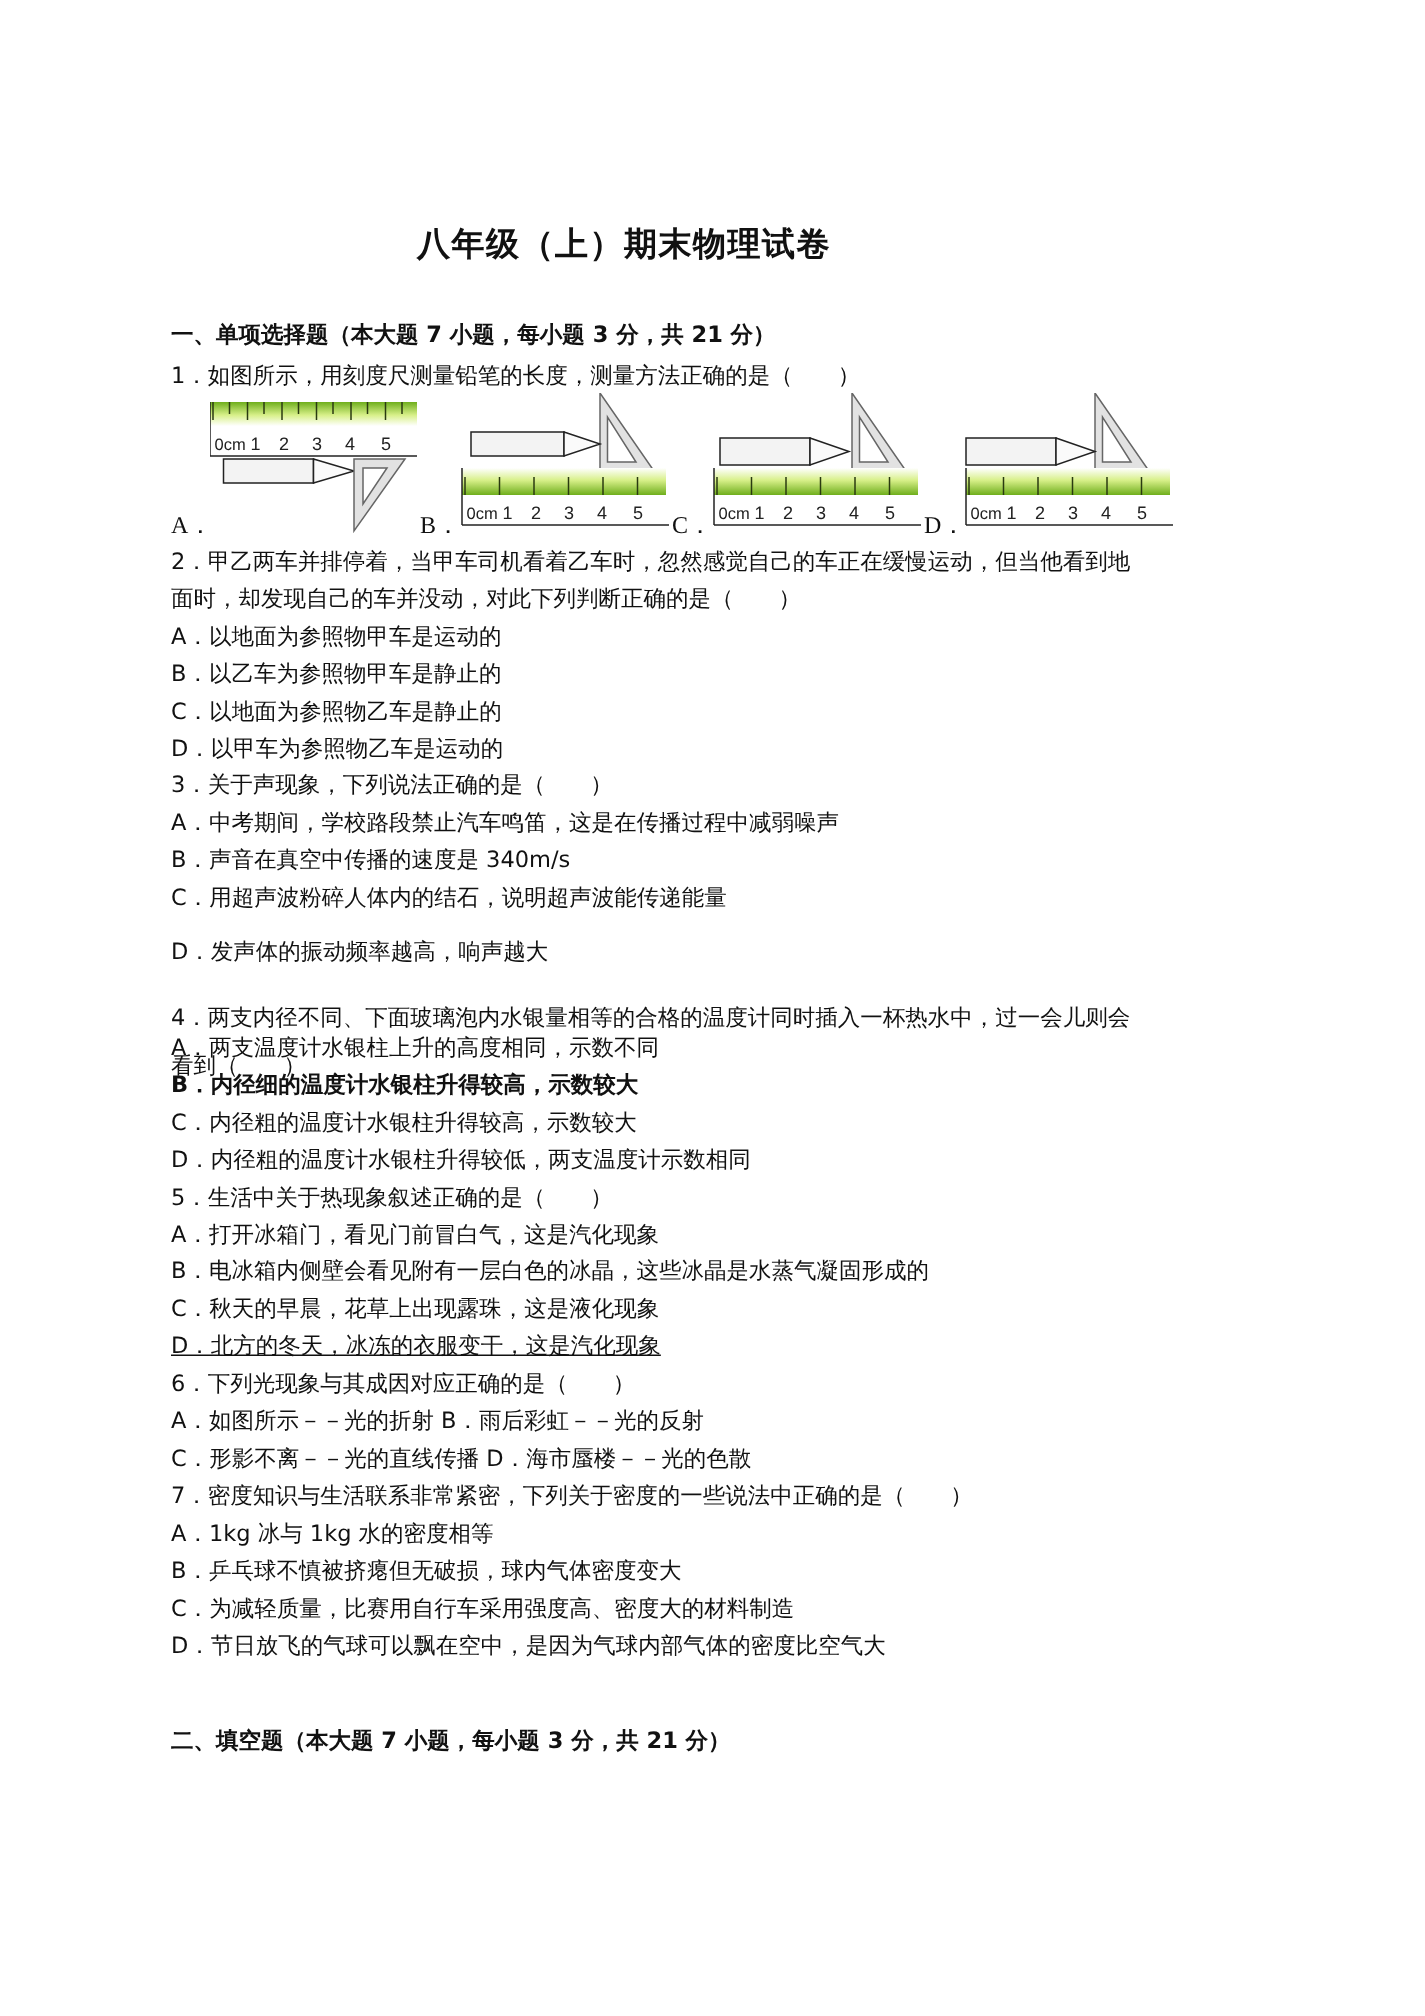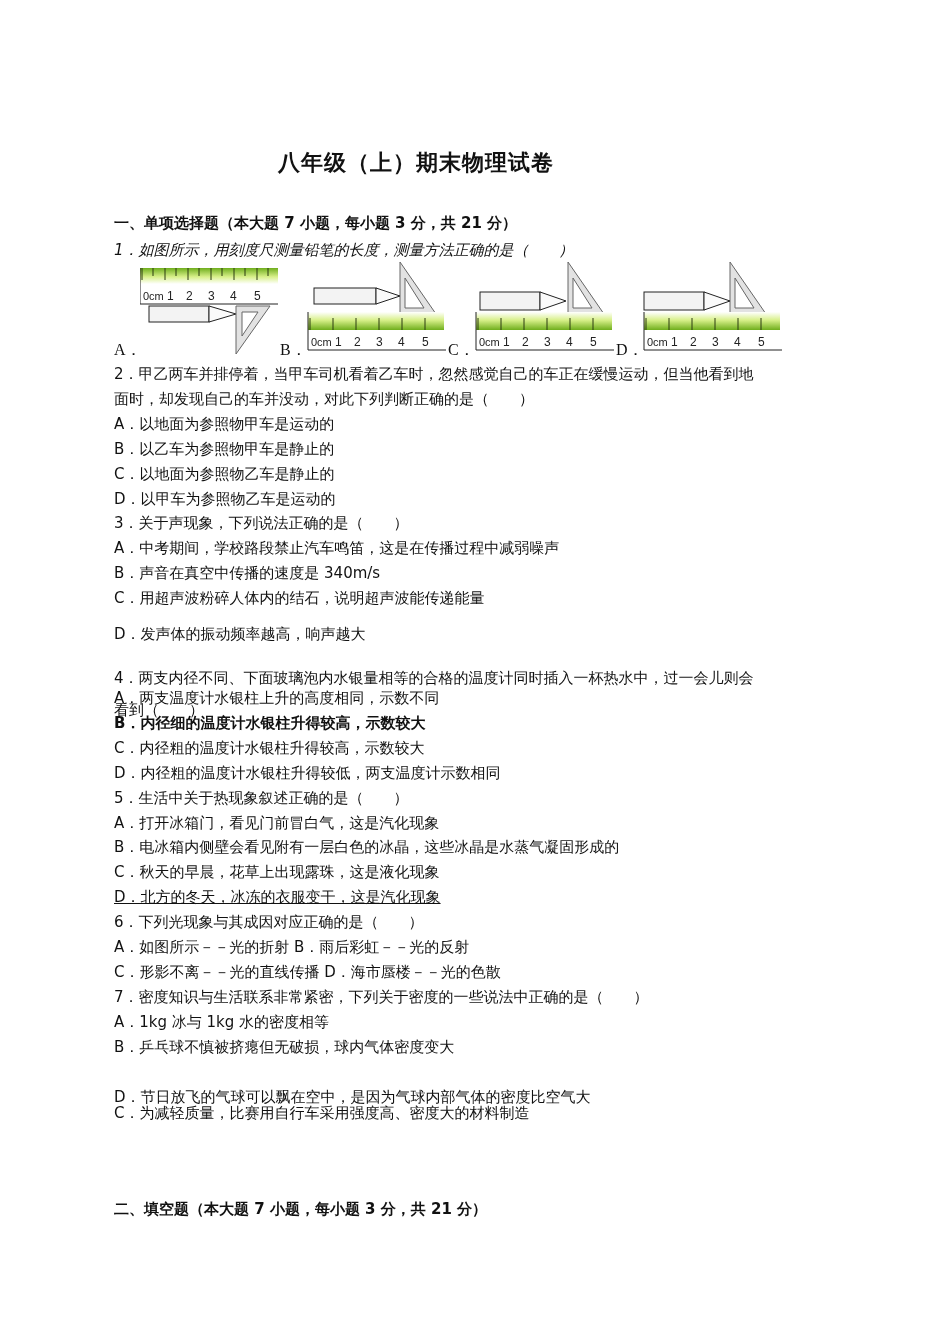--- a/index.html
+++ b/index.html
@@ -13,21 +13,21 @@
   .fig { position: absolute; top: 0; }
   .figlabel { position: absolute; font-family: "Liberation Serif", serif; font-size: 16px; top: 78px; }
 </style>
 </head>
 <body>
 
 <div class="title">八年级（上）期末物理试卷</div>
 
 <div class="section" style="top:214px;">一、单项选择题（本大题 7 小题，每小题 3 分，共 21 分）</div>
 
-<div class="line" style="top:238px;font-style:italic;">1．如图所示，用刻度尺测量铅笔的长度，测量方法正确的是（　　）</div>
+<div class="line" style="top:238px;">1．如图所示，用刻度尺测量铅笔的长度，测量方法正确的是（　　）</div>
 
 <div class="figrow">
   <svg width="0" height="0" style="position:absolute">
     <defs>
       <linearGradient id="rulerGrad" x1="0" y1="0" x2="0" y2="1">
         <stop offset="0" stop-color="#6fae1c"></stop>
         <stop offset="0.55" stop-color="#d8f08a"></stop>
         <stop offset="1" stop-color="#ffffff"></stop>
       </linearGradient>
       <linearGradient id="rulerGradUp" x1="0" y1="1" x2="0" y2="0">
@@ -179,16 +179,16 @@
 <div class="line" style="top:860px;">C．秋天的早晨，花草上出现露珠，这是液化现象</div>
 <div class="line" style="top:885px;text-decoration:underline;">D．北方的冬天，冰冻的衣服变干，这是汽化现象</div>
 
 <div class="line" style="top:910px;">6．下列光现象与其成因对应正确的是（　　）</div>
 <div class="line" style="top:935px;">A．如图所示－－光的折射 B．雨后彩虹－－光的反射</div>
 <div class="line" style="top:960px;">C．形影不离－－光的直线传播 D．海市蜃楼－－光的色散</div>
 
 <div class="line" style="top:985px;">7．密度知识与生活联系非常紧密，下列关于密度的一些说法中正确的是（　　）</div>
 <div class="line" style="top:1010px;">A．1kg 冰与 1kg 水的密度相等</div>
 <div class="line" style="top:1035px;">B．乒乓球不慎被挤瘪但无破损，球内气体密度变大</div>
-<div class="line" style="top:1060px;margin-top:41px;">C．为减轻质量，比赛用自行车采用强度高、密度大的材料制造</div>
+<div class="line" style="top:1060px;">C．为减轻质量，比赛用自行车采用强度高、密度大的材料制造</div>
 <div class="line" style="top:1085px;">D．节日放飞的气球可以飘在空中，是因为气球内部气体的密度比空气大</div>
 
-<div class="section" style="top:1200px;">二、填空题（本大题 7 小题，每小题 3 分，共 21 分）</div>
+<div class="section" style="top:1151px;">二、填空题（本大题 7 小题，每小题 3 分，共 21 分）</div>
 
 </body></html>

